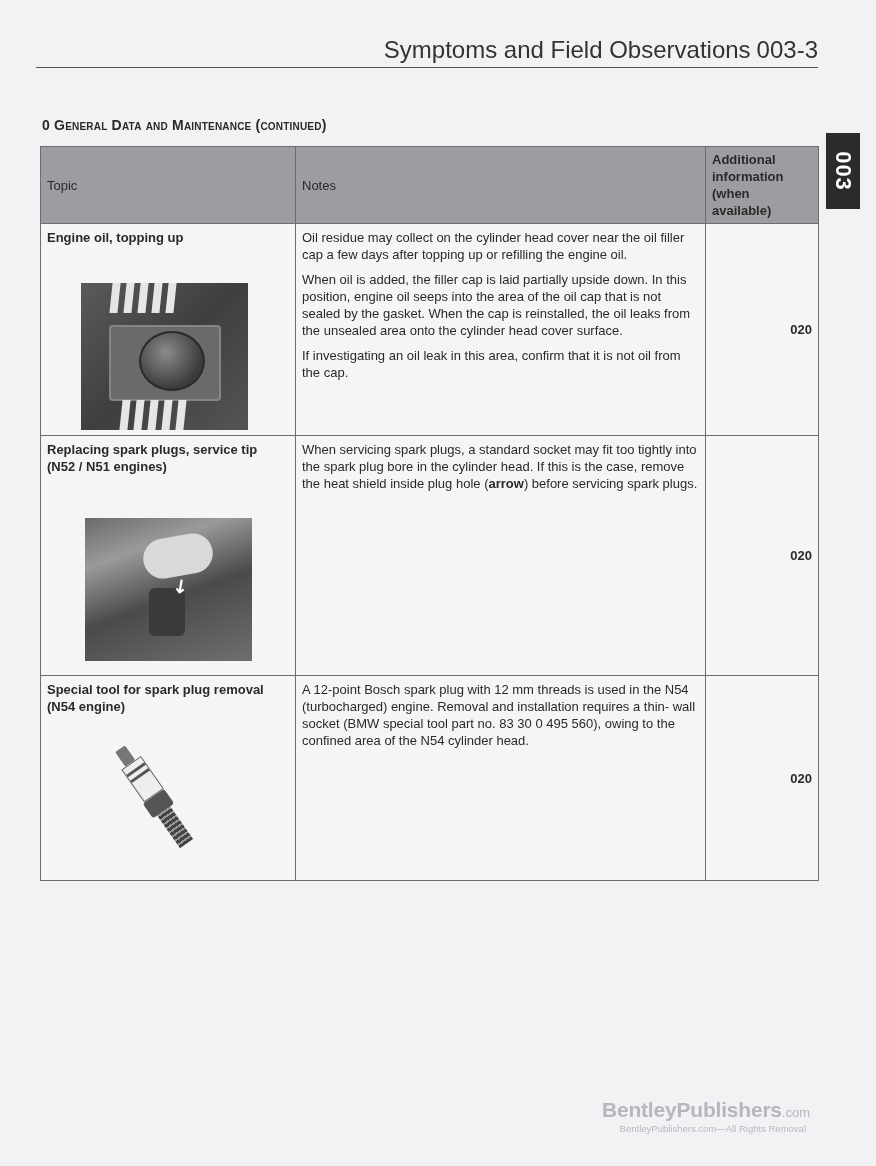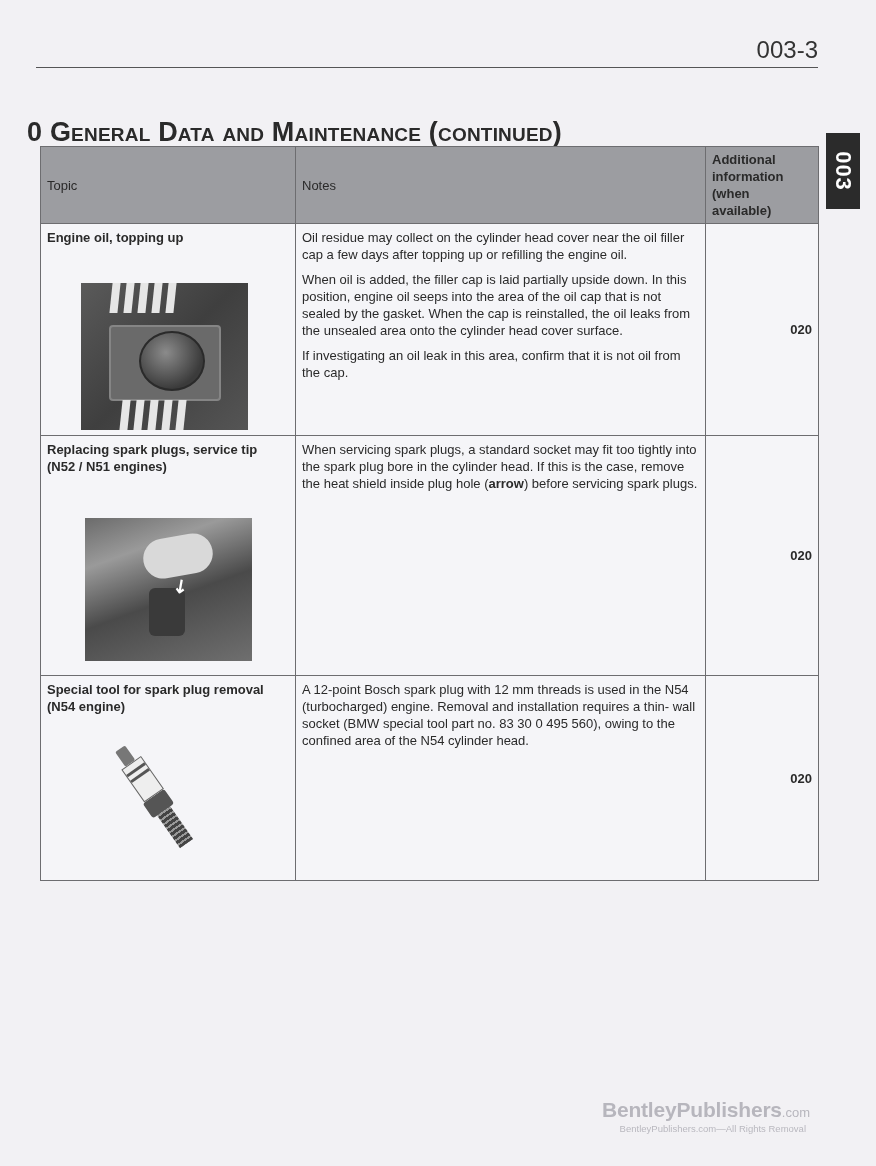--- a/index.html
+++ b/index.html
@@ -11,22 +11,22 @@
   }
   .header {
     position: absolute; left: 36px; top: 34px; width: 782px; height: 33px;
     border-bottom: 1.5px solid #555;
     display: flex; justify-content: flex-end; align-items: flex-end;
   }
   .header-title { font-size: 24px; color: #333; padding-bottom: 3px; }
   .header-page { font-size: 24px; color: #333; padding-bottom: 3px; margin-left: 6px; }
 
   .section-title {
-    position: absolute; left: 27px; top: 117px;
-    font-size: 27px; font-weight: bold; color: #2a2a2a; letter-spacing: 0.2px;
+    position: absolute; left: 42px; top: 117px;
+    font-size: 14px; font-weight: bold; color: #2a2a2a; letter-spacing: 0.2px;
   }
   .section-title .sc { font-variant: small-caps; }
 
   .chapter-tab {
     position: absolute; left: 826px; top: 133px; width: 34px; height: 76px;
     background: #2b2b2b; color: #fff;
     display: flex; align-items: center; justify-content: center;
   }
   .chapter-tab span {
     display: inline-block; transform: rotate(90deg);
@@ -94,20 +94,21 @@
 
   .footer-brand { position: absolute; left: 602px; top: 1098px; width: 204px; text-align: right; }
   .brand-main { font-size: 21px; font-weight: bold; color: #b7b6bd; letter-spacing: -0.2px; }
   .brand-com { font-size: 13px; font-weight: normal; color: #b7b6bd; }
   .brand-rights { font-size: 9.5px; color: #b9b8bf; margin-top: 1px; }
 </style>
 </head>
 <body>
 
 <div class="header">
+  <span class="header-title">Symptoms and Field Observations</span>
   <span class="header-page">003-3</span>
 </div>
 
 <div class="section-title">
   <span>0</span>
   <span class="sc">General</span>
   <span class="sc">Data and</span>
   <span class="sc">Maintenance</span>
   <span class="sc">(continued)</span>
 </div>

